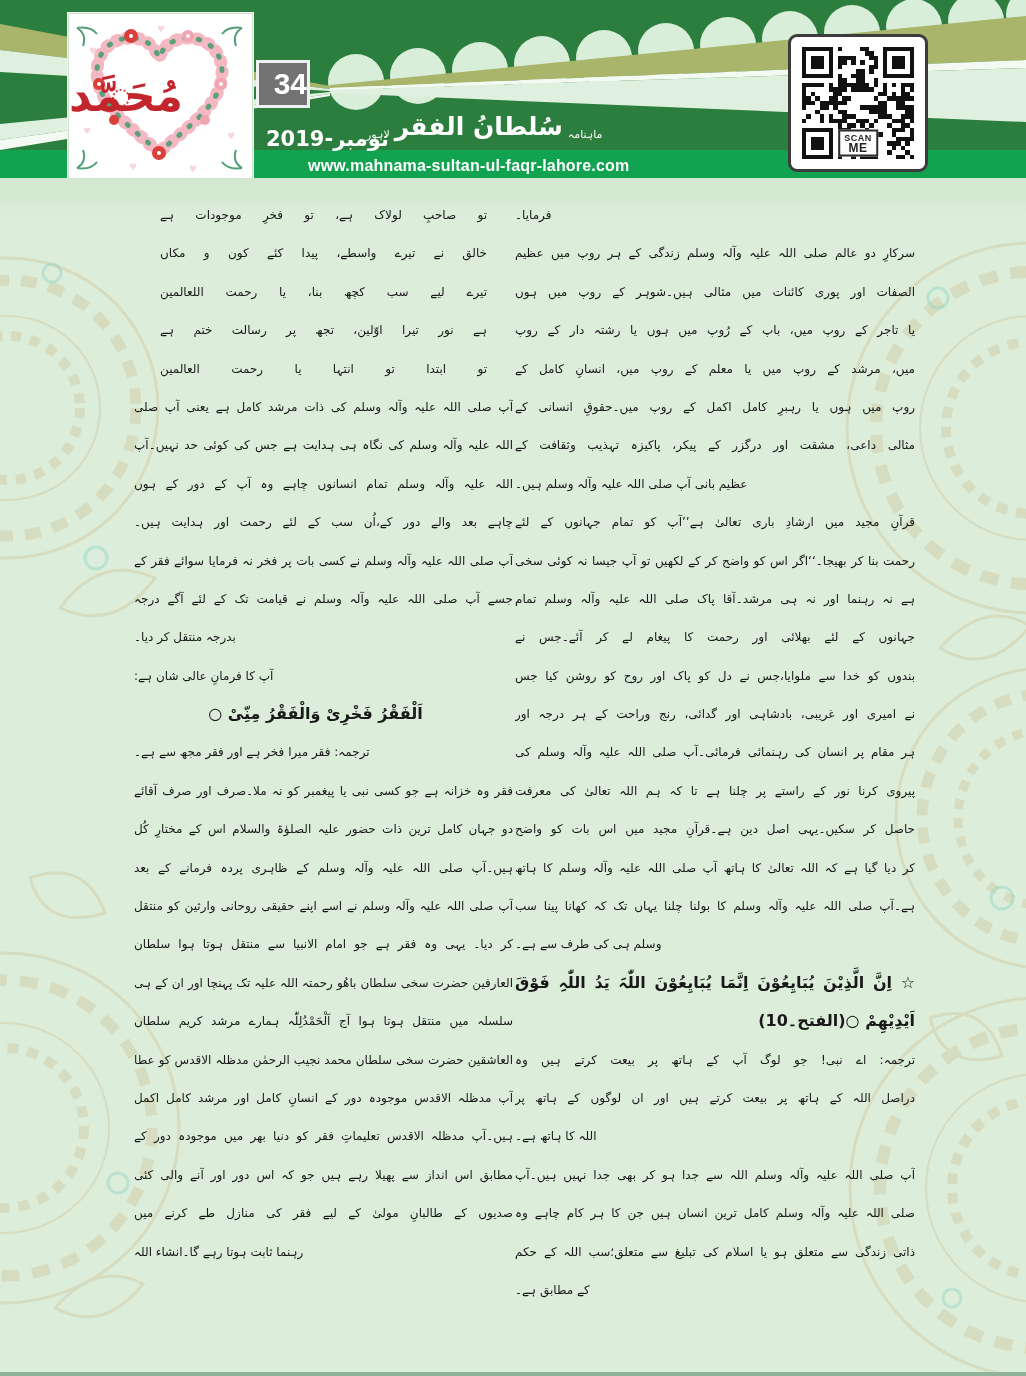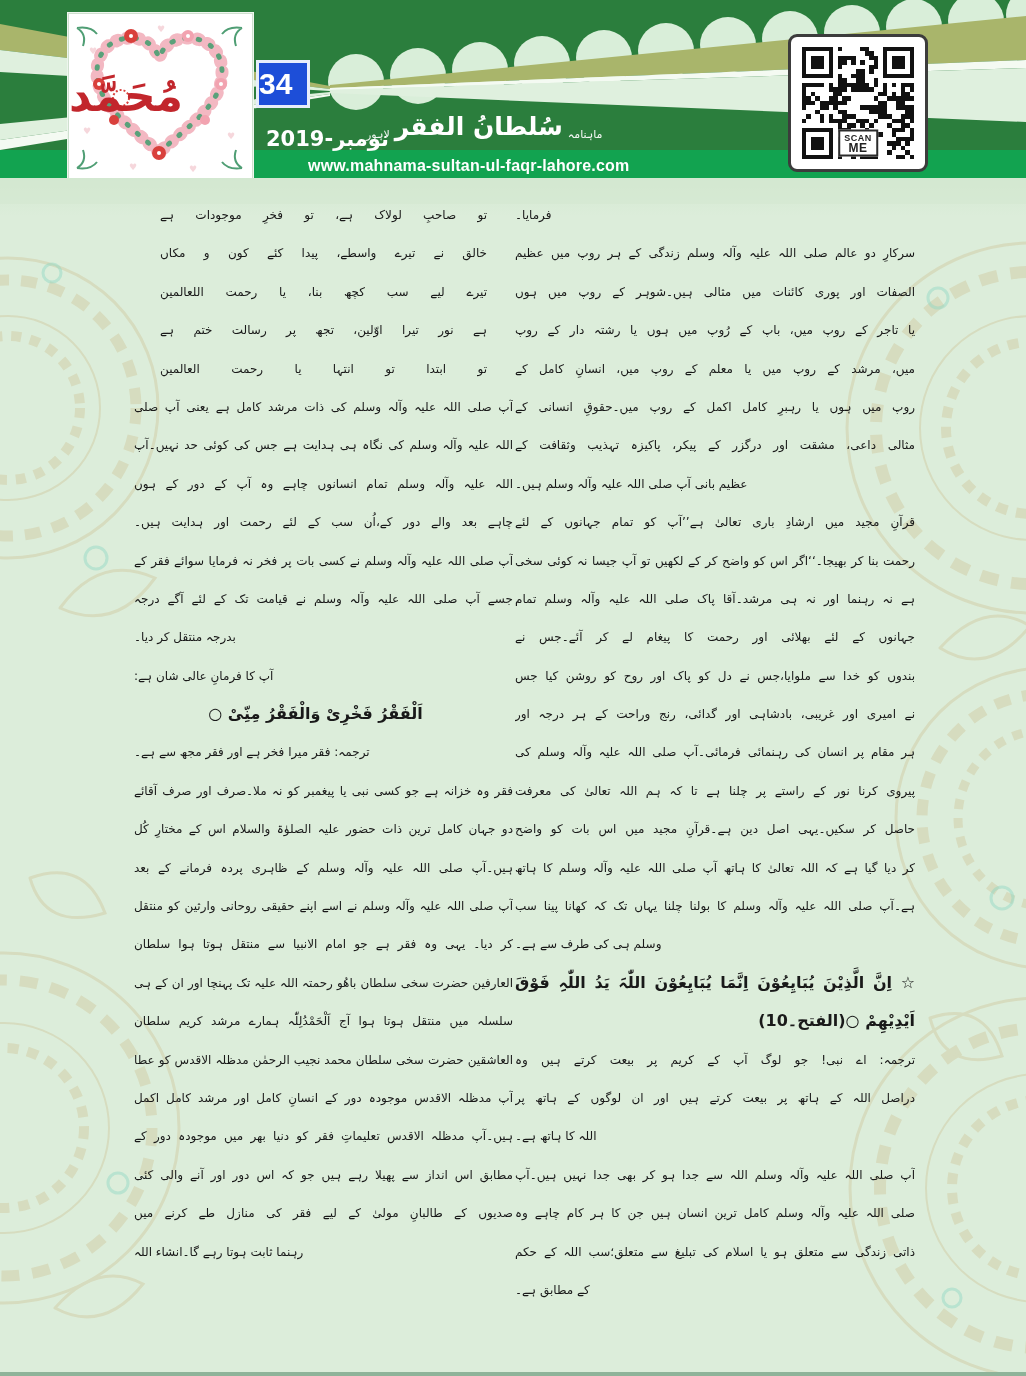--- a/index.html
+++ b/index.html
@@ -6,23 +6,23 @@
   html,body{margin:0;padding:0;background:#666;}
   .page{position:relative;width:1026px;height:1376px;margin:0 auto;overflow:hidden;
         background:#dcedda;font-family:"DejaVu Sans",sans-serif;}
   
   .hdr{position:absolute;left:0;top:0;width:1026px;height:178px;}
   .hdr svg.banner{position:absolute;left:0;top:0;}
   .logo-card{position:absolute;left:68px;top:13px;width:183px;height:170px;
              background:#fff;border:1px solid #cfe0cf;box-shadow:0 0 0 1px #eef6ee;}
   .logo-callig{position:absolute;left:0;top:34px;width:100%;text-align:left;
                font-size:44px;font-weight:bold;color:#c2262c;line-height:96px;}
-  .page-num{position:absolute;left:256px;top:60px;width:54px;height:48px;background:#1d4ed8;
+  .page-num{position:absolute;left:256px;top:60px;width:54px;height:48px;background:#737373;
             border:3px solid rgba(255,255,255,.9);box-sizing:border-box;color:#fff;
-            font:bold 30px/42px "Liberation Sans",sans-serif;text-align:left;}
+            font:bold 30px/42px "Liberation Sans",sans-serif;text-align:right;}
   .issue-date{position:absolute;left:266px;top:126px;direction:rtl;color:#fff;
               font:bold 21px/26px "DejaVu Sans",sans-serif;}
   .masthead{position:absolute;left:366px;top:112px;direction:rtl;color:#fff;white-space:nowrap;
             display:flex;align-items:flex-end;gap:5px;}
   .masthead .small{font-size:11px;line-height:14px;opacity:.95;}
   .masthead .big{font-size:25px;font-weight:bold;line-height:30px;letter-spacing:-.5px;}
   .website{position:absolute;left:266px;top:156px;color:#fff;
            font:bold 16px/20px "Liberation Sans",sans-serif;letter-spacing:.2px;margin-left:42px;}
   .qr-card{position:absolute;left:788px;top:34px;width:140px;height:138px;background:#fff;
            border:3px solid #3c3c3c;border-radius:9px;box-sizing:border-box;}
@@ -435,21 +435,21 @@
         <div class="line ">بندوں کو خدا سے ملوایا،جس نے دل کو پاک اور روح کو روشن کیا جس</div>
         <div class="line ">نے امیری اور غریبی، بادشاہی اور گدائی، رنج وراحت کے ہر درجہ اور</div>
         <div class="line ">ہر مقام پر انسان کی رہنمائی فرمائی۔آپ صلی اللہ علیہ وآلہ وسلم کی</div>
         <div class="line ">پیروی کرنا نور کے راستے پر چلنا ہے تا کہ ہم اللہ تعالیٰ کی معرفت</div>
         <div class="line ">حاصل کر سکیں۔یہی اصل دین ہے۔قرآنِ مجید میں اس بات کو واضح</div>
         <div class="line ">کر دیا گیا ہے کہ اللہ تعالیٰ کا ہاتھ آپ صلی اللہ علیہ وآلہ وسلم کا ہاتھ</div>
         <div class="line ">ہے۔آپ صلی اللہ علیہ وآلہ وسلم کا بولنا چلنا یہاں تک کہ کھانا پینا سب</div>
         <div class="line e">وسلم ہی کی طرف سے ہے۔</div>
         <div class="line q">☆  اِنَّ الَّذِیْنَ یُبَایِعُوْنَ اِنَّمَا یُبَایِعُوْنَ اللّٰہَ یَدُ اللّٰہِ فَوْقَ</div>
         <div class="line qe">اَیْدِیْھِمْ ○(الفتح۔10)</div>
-        <div class="line ">ترجمہ: اے نبی! جو لوگ آپ کے کریم پر بیعت کرتے ہیں وہ</div>
+        <div class="line ">ترجمہ: اے نبی! جو لوگ آپ کے ہاتھ پر بیعت کرتے ہیں وہ</div>
         <div class="line ">دراصل اللہ کے ہاتھ پر بیعت کرتے ہیں اور ان لوگوں کے ہاتھ پر</div>
         <div class="line e">اللہ کا ہاتھ ہے۔</div>
         <div class="line ">آپ صلی اللہ علیہ وآلہ وسلم اللہ سے جدا ہو کر بھی جدا نہیں ہیں۔آپ</div>
         <div class="line ">صلی اللہ علیہ وآلہ وسلم کامل ترین انسان ہیں جن کا ہر کام چاہے وہ</div>
         <div class="line ">ذاتی زندگی سے متعلق ہو یا اسلام کی تبلیغ سے متعلق؛سب اللہ کے حکم</div>
         <div class="line e">کے مطابق ہے۔</div>
       </div>
     <div class="col col-left">
         <div class="line p">تو صاحبِ لولاک ہے، تو فخرِ موجودات ہے</div>
         <div class="line p">خالق نے تیرے واسطے، پیدا کئے کون و مکاں</div>

